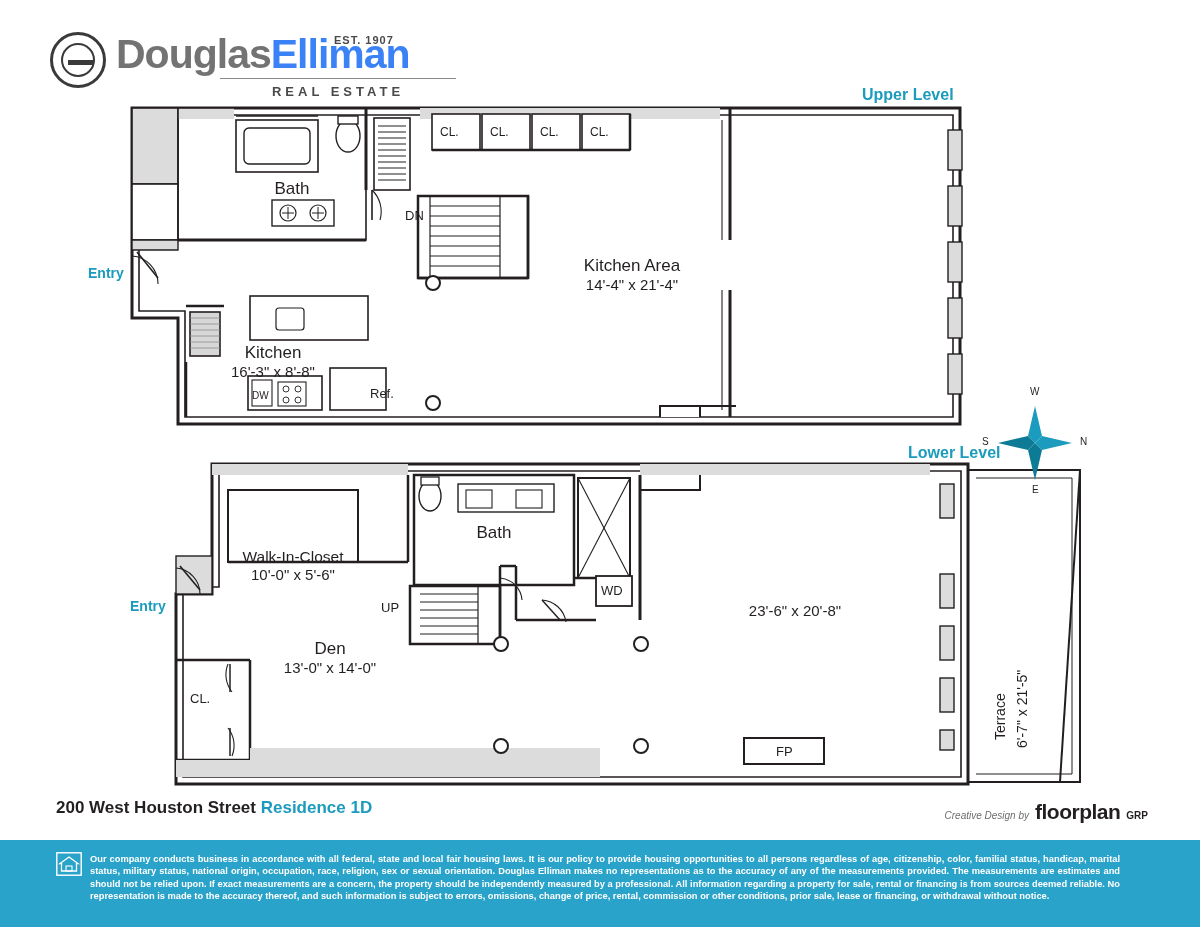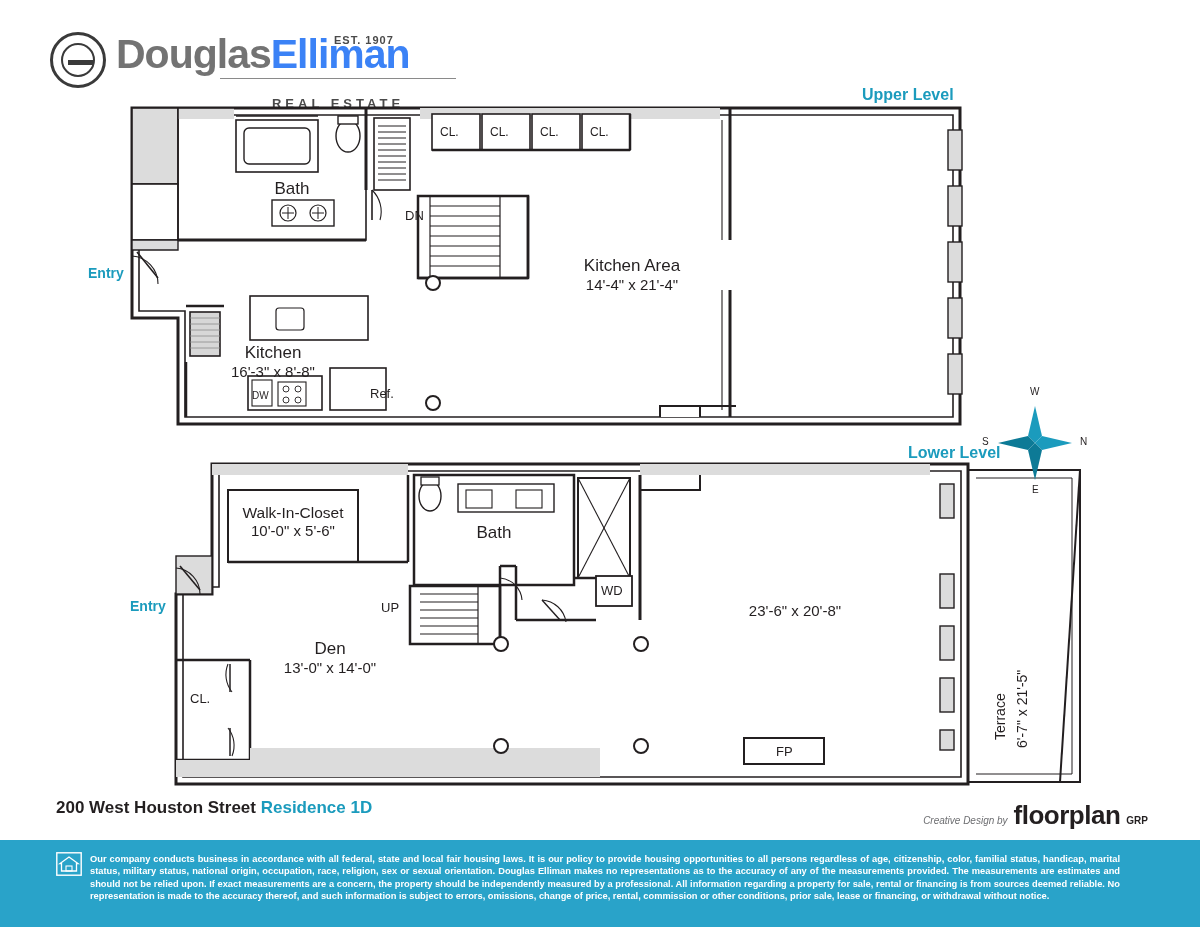--- a/index.html
+++ b/index.html
@@ -79,21 +79,21 @@
   }
   .logo-sub {
     position: absolute;
     left: 170px;
     top: 52px;
     font-size: 13px;
     font-weight: bold;
     letter-spacing: 4px;
     color: #4a4a4a;
     border-top: 1px solid #8a8a8a;
-    padding-top: 17px;
+    padding-top: 5px;
     width: 236px;
     text-align: center;
     box-sizing: border-box;
   }
 
   
   .level-label {
     position: absolute;
     font-size: 16px;
     font-weight: bold;
@@ -186,21 +186,21 @@
     display: flex;
     align-items: baseline;
     gap: 6px;
   }
   .credit .cd {
     font-size: 10px;
     font-style: italic;
     color: #6d6e71;
   }
   .credit .fp {
-    font-size: 26px;
+    font-size: 21px;
     font-weight: bold;
     color: #231f20;
     letter-spacing: -0.5px;
   }
   .credit .grp {
     font-size: 10px;
     color: #231f20;
     font-weight: bold;
   }
 
@@ -479,21 +479,21 @@
   <div class="small-lbl" style="left:490px; top:125px;">CL.</div>
   <div class="small-lbl" style="left:540px; top:125px;">CL.</div>
   <div class="small-lbl" style="left:590px; top:125px;">CL.</div>
   <div class="small-lbl" style="left:405px; top:208px; font-size:13px;">DN</div>
   <div class="tiny-lbl" style="left:252px; top:390px;">DW</div>
   <div class="small-lbl" style="left:370px; top:386px; font-size:13px;">Ref.</div>
 
   <div class="entry-label" id="entry-lower">Entry</div>
 
   <div class="rm" style="left:226px; top:503px; width:134px;">
-    <div class="nm" style="font-size:15.5px;">Walk-In-Closet</div>
+    <div class="nm" style="font-size:15.5px;margin-top:44px;">Walk-In-Closet</div>
     <div class="dim">10'-0" x 5'-6"</div>
   </div>
 
   <div class="rm" style="left:450px; top:522px; width:88px;">
     <div class="nm">Bath</div>
   </div>
 
   <div class="rm" style="left:670px; top:602px; width:250px;">
     <div class="dim">23'-6" x 20'-8"</div>
   </div>

